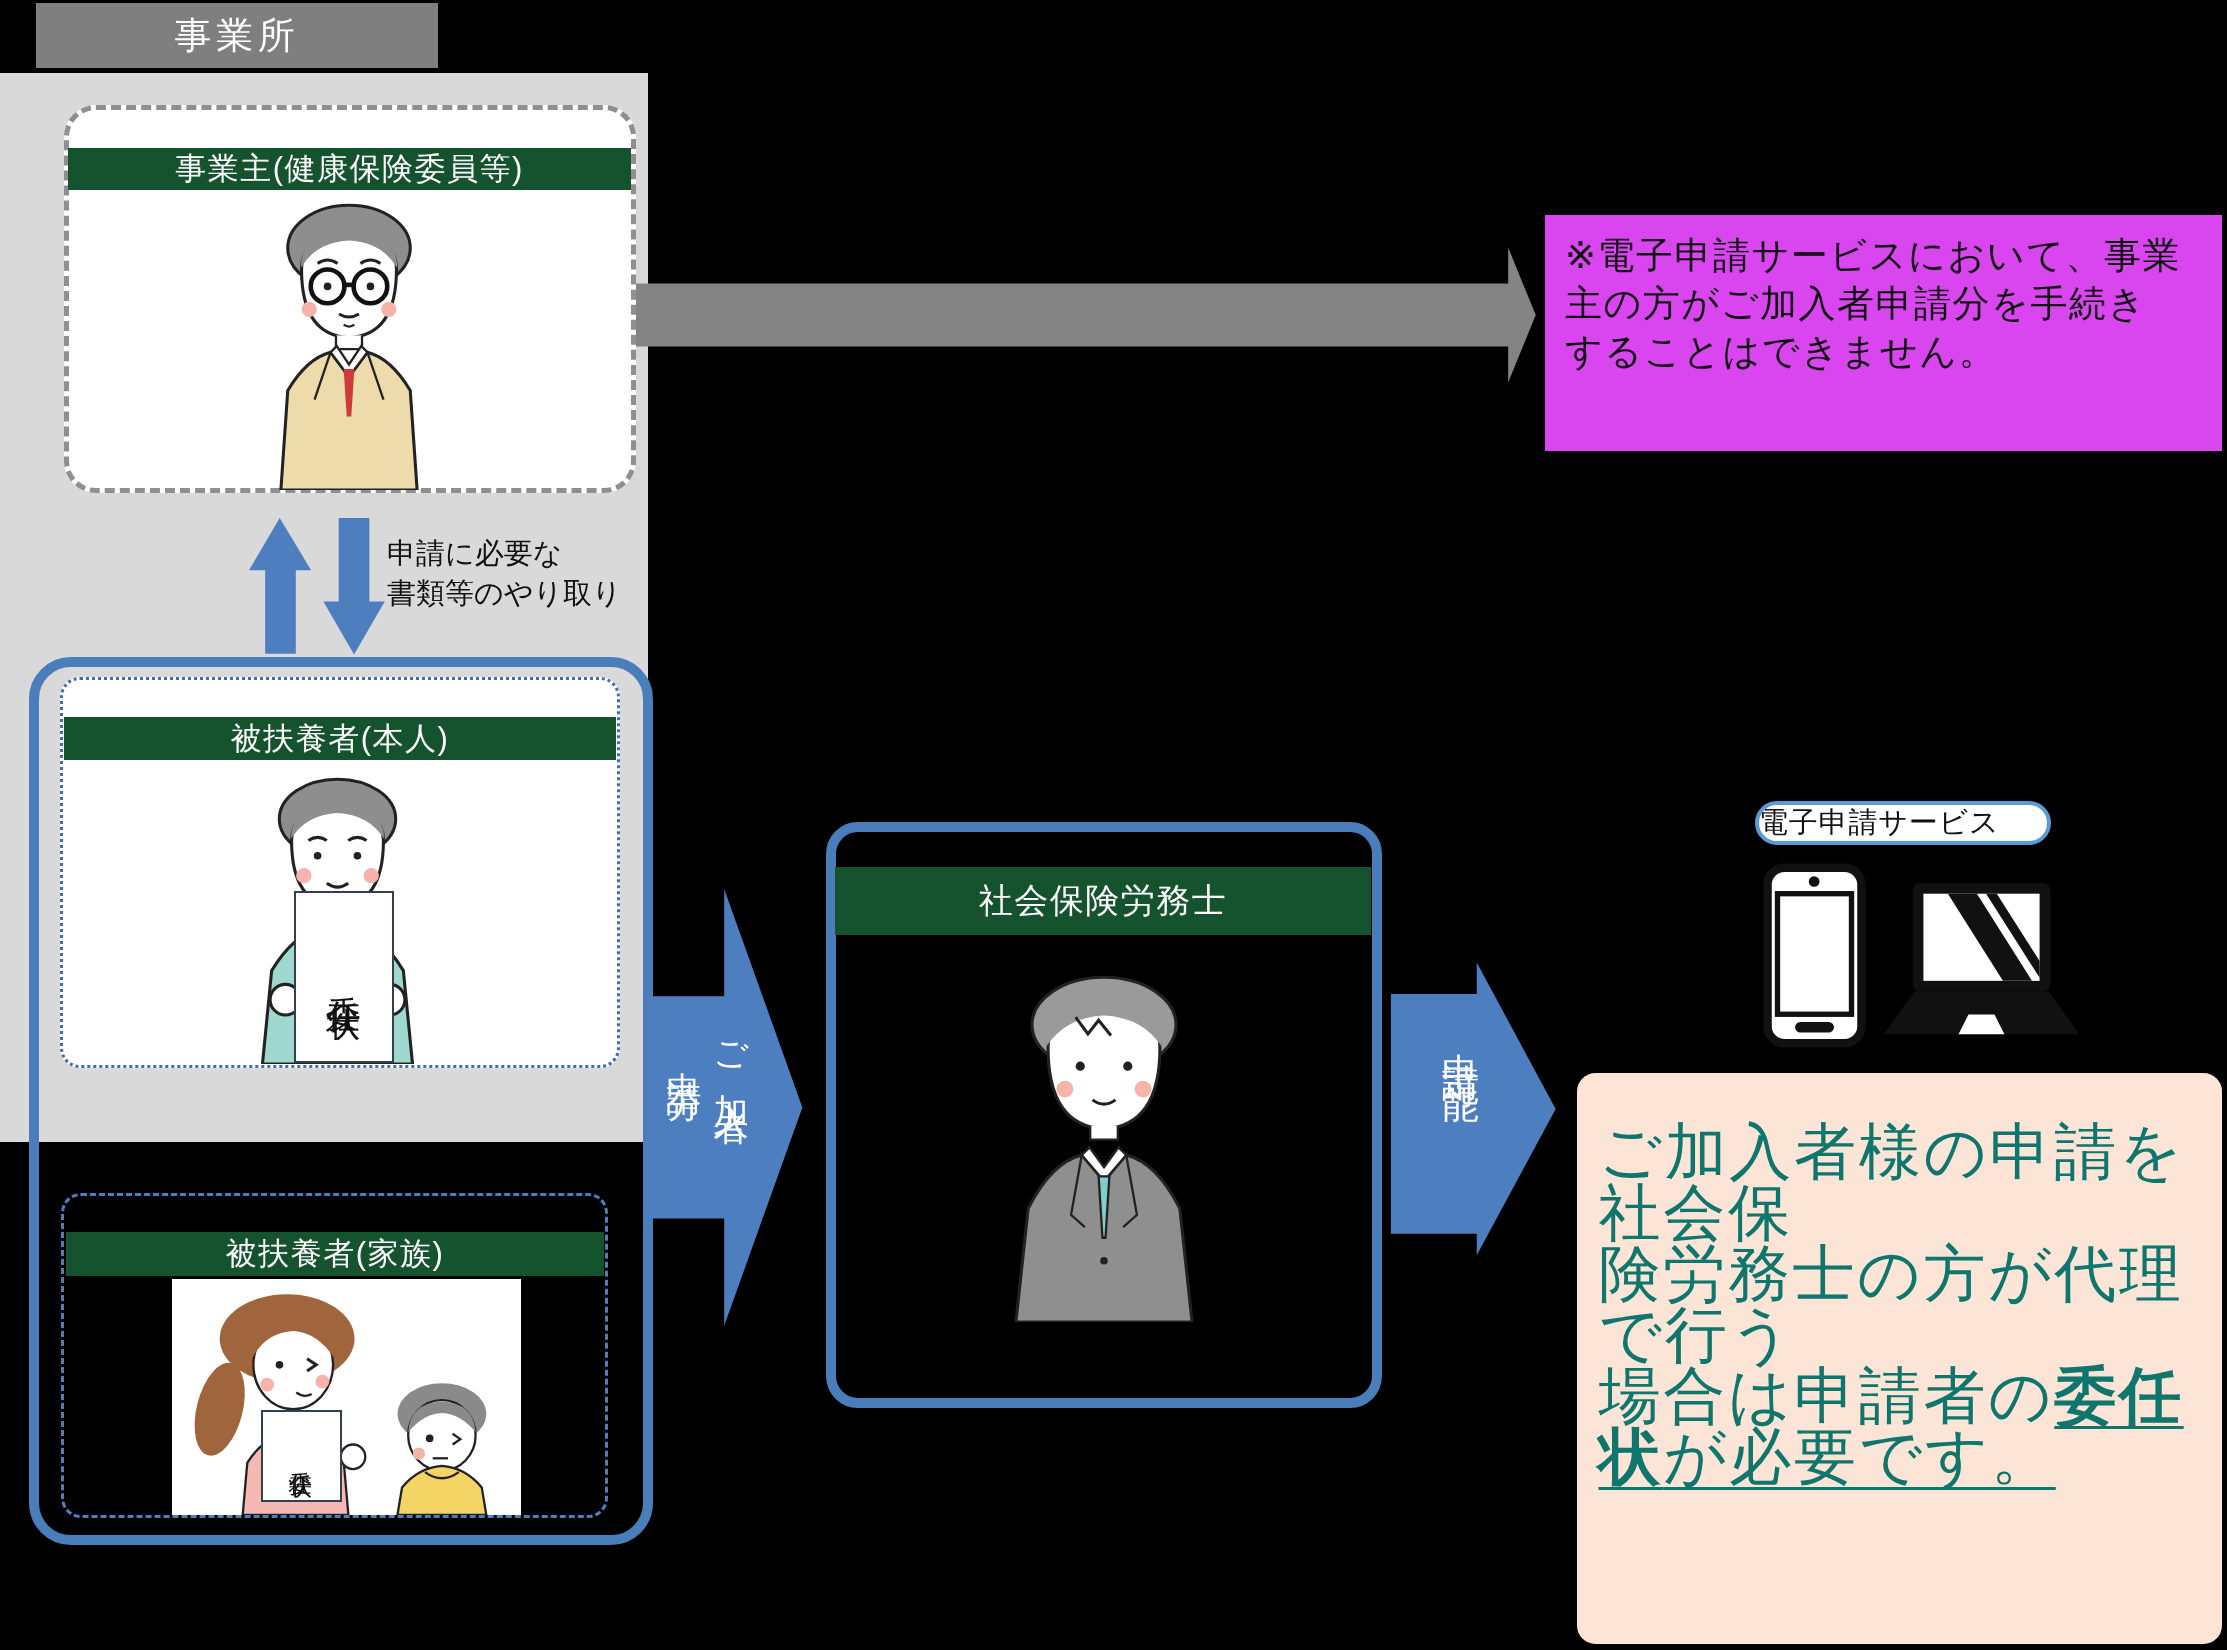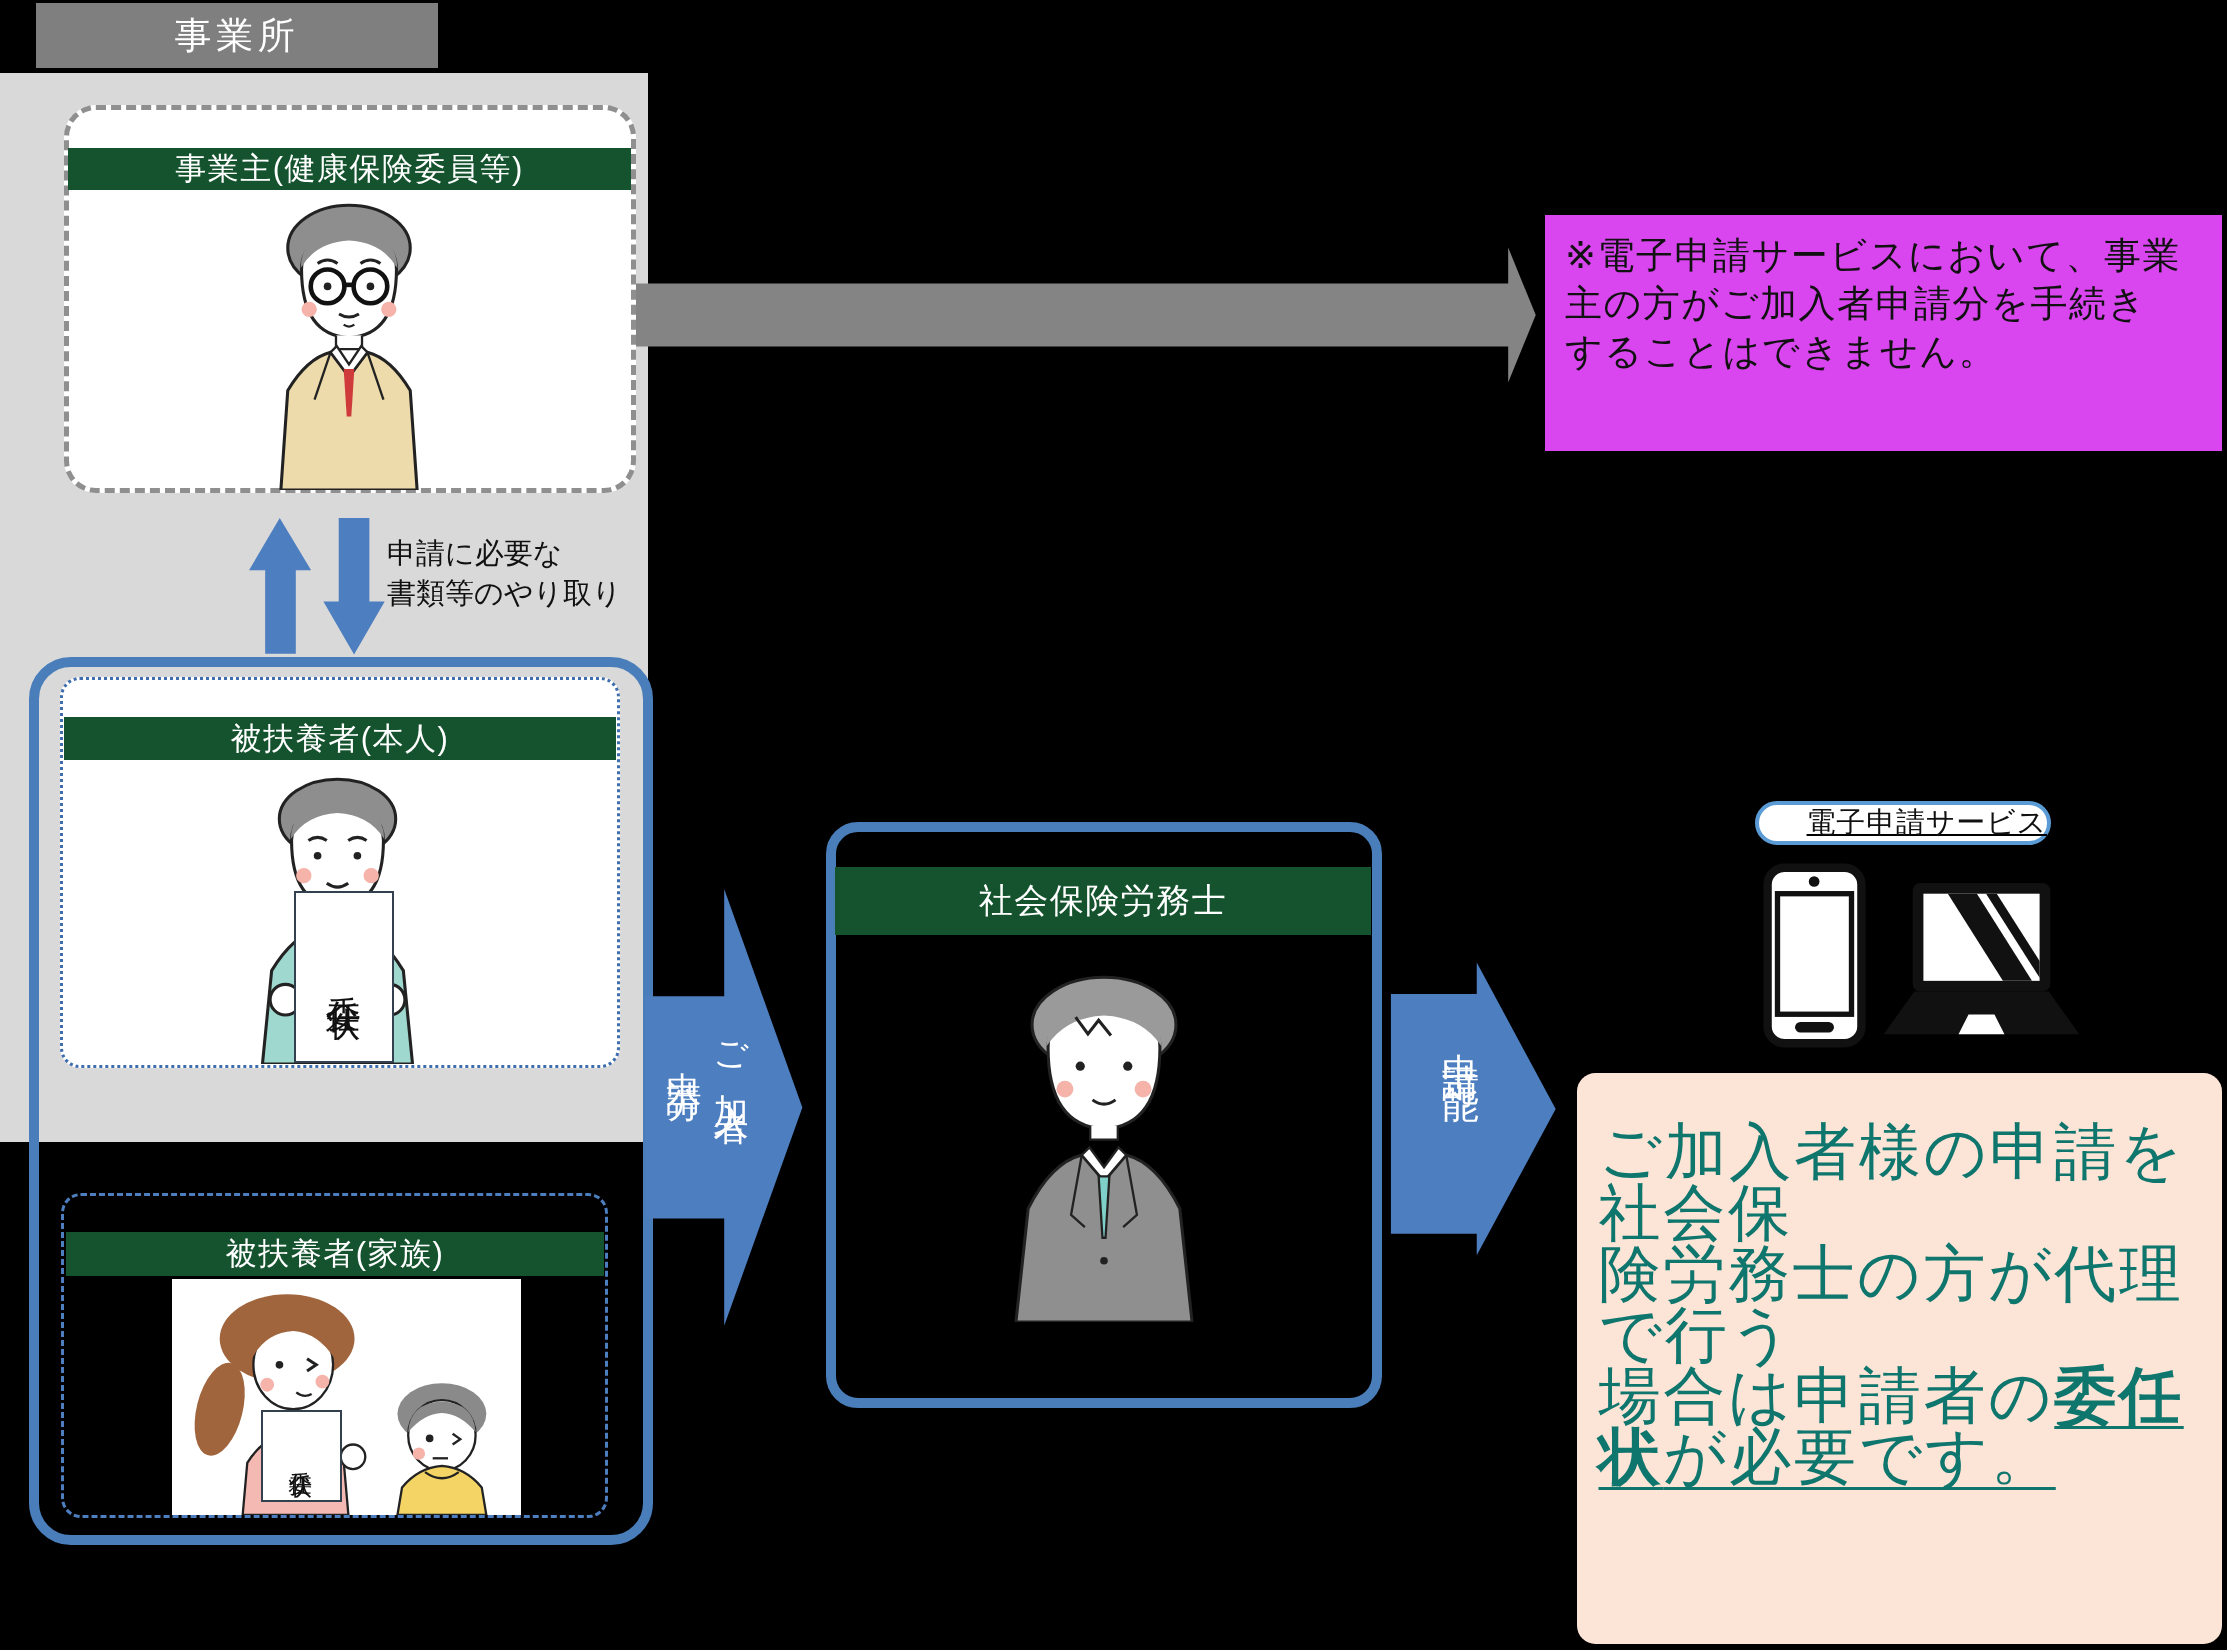--- a/index.html
+++ b/index.html
@@ -31,21 +31,21 @@
   .vtext{writing-mode:vertical-rl;text-orientation:upright;color:#fff;z-index:5;}
   .member-col1{left:707px;top:1019px;font-size:35px;letter-spacing:7.7px;}
   .member-col2{left:660px;top:1044px;font-size:35px;letter-spacing:7.7px;}
   .apply-col{left:1435px;top:1024px;font-size:37px;letter-spacing:10.7px;}
   
   .employer-note{left:1545px;top:215px;width:677px;height:236px;background:#d946ef;
                  box-sizing:border-box;padding:17px 18.4px 0 20px;z-index:3;}
   .employer-note div{color:#111;font-size:37px;line-height:48px;letter-spacing:1.5px;white-space:pre-line;}
   .eservice-pill{left:1755px;top:801px;width:296px;height:44px;background:#fff;
                  border:4.6px solid #5b9bd5;border-radius:28px;box-sizing:border-box;z-index:3;
-                 display:flex;align-items:center;justify-content:flex-end;text-decoration:underline;}
+                 display:flex;align-items:center;justify-content:flex-start;}
   .eservice-pill span{color:#111;font-size:29px;letter-spacing:0.8px;}
   .proxy-box{left:1577px;top:1073px;width:645px;height:571px;background:#fce4d6;
              border-radius:18.4px;box-sizing:border-box;z-index:3;}
   .proxy-main{position:absolute;left:21.5px;top:48px;width:609px;color:#0f766e;font-size:62px;
               line-height:61px;letter-spacing:2.7px;white-space:pre-line;}
   .proxy-main .b{font-weight:bold;}
   .proxy-main .u{text-decoration:underline;text-decoration-thickness:3.1px;text-underline-offset:9.2px;}
   .proxy-sub{position:absolute;left:24px;top:337px;width:613px;color:#1a1a1a;font-size:34px;
              line-height:45px;white-space:pre-line;text-indent:-10.7px;}
   

